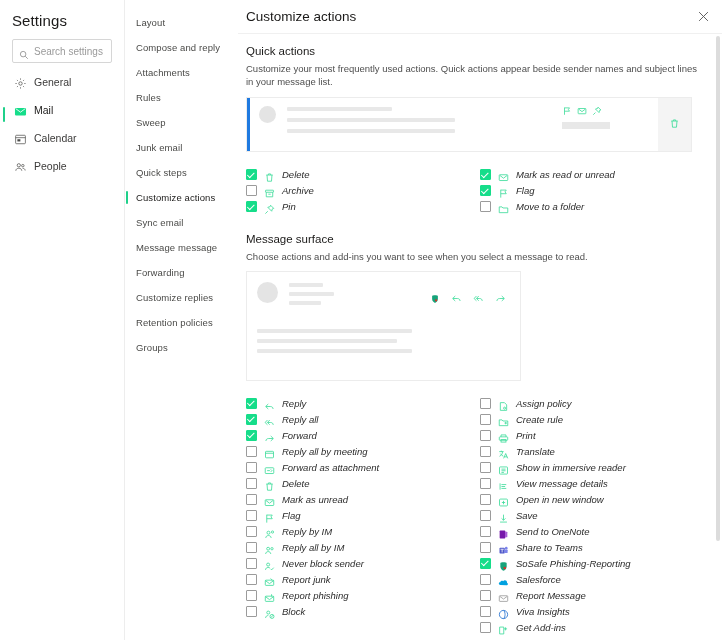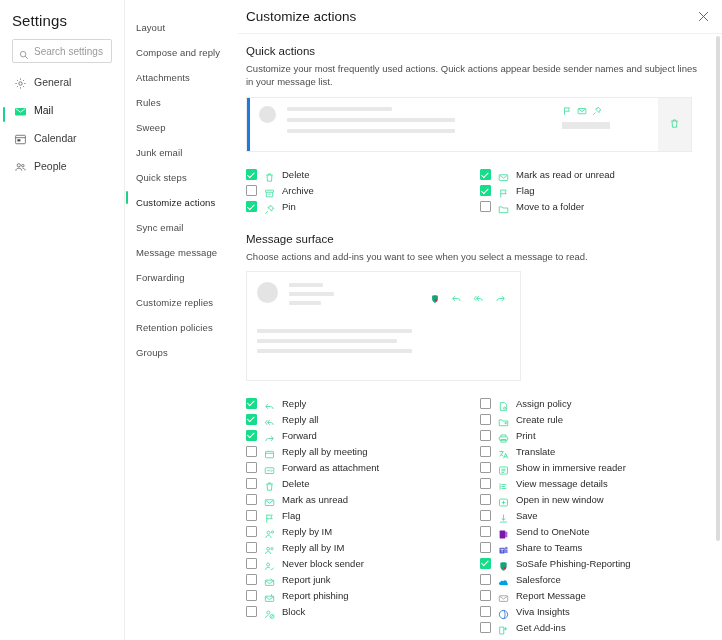--- a/index.html
+++ b/index.html
@@ -47,21 +47,21 @@
   .nav-item .nlabel { font-size: 10.5px; color: #3b3a39; }
   .nav-item.active .nlabel { color: #1b1a19; }
   .nav-list > .nav-item + .nav-item { margin-top: 7px; }
 
   
   .midnav {
     width: 113px; flex: 0 0 113px; height: 640px;
     background: #fff; padding-top: 12px;
   }
   .mid-item {
-    position: relative; height: 21px; display: flex; align-items: flex-end;
+    position: relative; height: 21px; display: flex; align-items: center;
     padding-left: 11px; cursor: pointer;
   }
   .mid-item .bar {
     position: absolute; left: 1px; top: 4px; width: 2px; height: 13px;
     background: transparent; border-radius: 1px;
   }
   .mid-item.active .bar { background: #1fd08a; }
   .mid-item span { font-size: 9.5px; color: #4a4a48; letter-spacing: .1px; }
   .mid-item.active span { color: #1b1a19; }
   .midnav > .mid-item + .mid-item { margin-top: 4px; }
@@ -132,21 +132,21 @@
     border-radius: 1px; background: #fff; margin-right: 7px;
     display: flex; align-items: center; justify-content: center;
   }
   .cb.on { background: #16dd8a; border-color: #16dd8a; }
   .cb.on::after {
     content: ""; width: 6px; height: 3px;
     border-left: 1.4px solid #ffffff; border-bottom: 1.4px solid #ffffff;
     transform: rotate(-45deg) translate(0px, -1px);
   }
   .opt-ico { width: 11px; height: 11px; flex: 0 0 11px; margin-right: 7px; display:block; }
-  .opt-label { font-size: 9.5px; color: #2b2b2b; white-space: nowrap; }
+  .opt-label { font-size: 9.5px; color: #2b2b2b; white-space: nowrap; font-style: italic; }
 
   
   .vscroll {
     position: absolute; right: 2px; top: 36px; width: 4px; height: 598px;
     background: transparent;
   }
   .vscroll .thumb {
     position: absolute; top: 0; left: 0; width: 4px; height: 505px;
     background: #dcdcdc; border-radius: 2px;
   }

